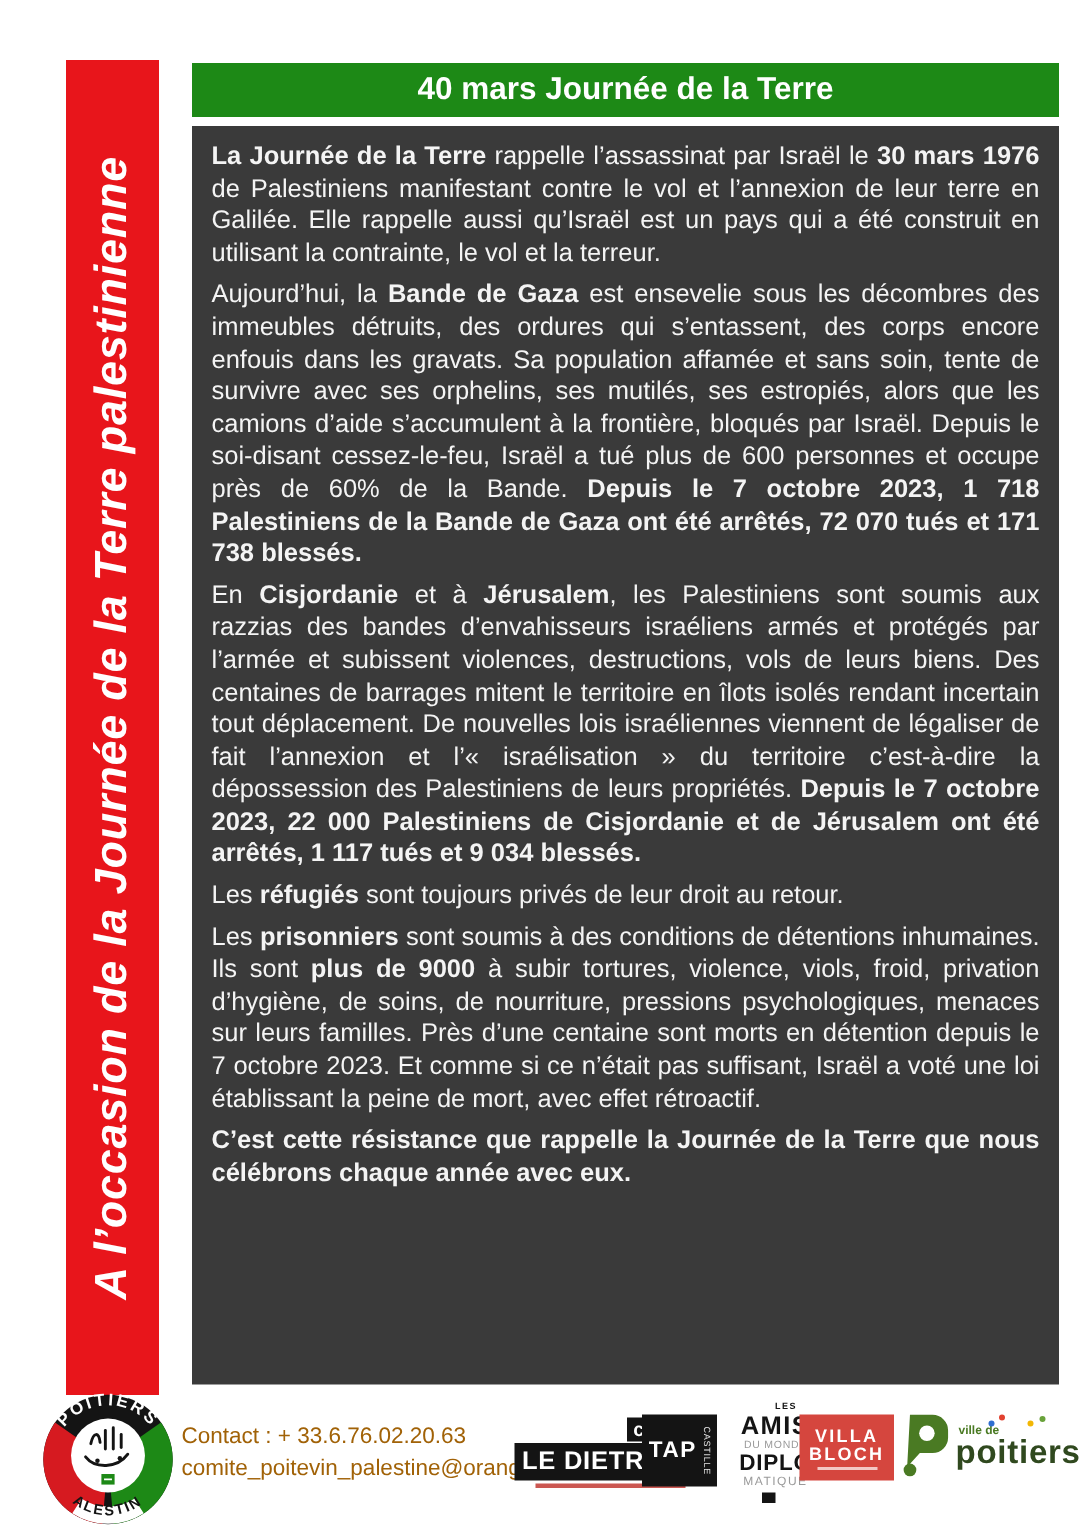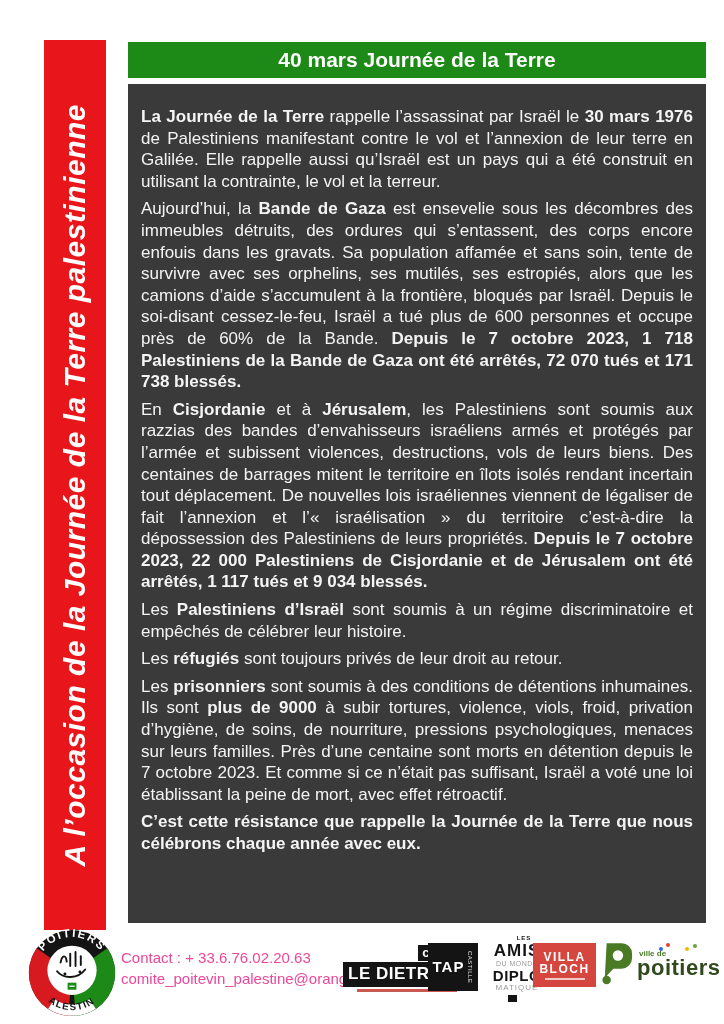--- a/index.html
+++ b/index.html
@@ -12,32 +12,32 @@
   .sidebar-text{writing-mode:vertical-rl;transform:rotate(180deg);white-space:nowrap;
                 color:#ffffff;font-weight:bold;font-style:italic;font-size:30px;letter-spacing:.5px;}
 
   
   .titlebar{position:absolute;left:128px;top:42px;width:578px;height:36px;background:#1d8916;
             display:flex;align-items:center;justify-content:center;}
   .titlebar span{color:#ffffff;font-weight:bold;font-size:21px;}
 
   
   .content{position:absolute;left:128px;top:84px;width:578px;height:839px;background:#3a3a3a;
-           color:#f4f4f4;padding:22px 13px;box-sizing:border-box;font-size:17px;line-height:21.6px;
+           color:#f4f4f4;padding:9px 13px;box-sizing:border-box;font-size:17px;line-height:21.6px;
            text-align:justify;hyphens:auto;overflow:hidden;}
   .content p{margin:0 0 6px 0;}
   .content .b{font-weight:700;}
 
   
   .footer{position:absolute;left:0;top:923px;width:724px;height:101px;}
 
   
   .assoc-logo{position:absolute;left:28px;top:6px;}
 
-  .contact{position:absolute;left:121px;top:24px;color:#ec4899;font-size:15px;line-height:21px;}
+  .contact{position:absolute;left:121px;top:24px;color:#a16207;font-size:15px;line-height:21px;}
 
   
   .p-dietrich{position:absolute;left:343px;top:22px;width:128px;color:#fff;}
   .diet-cinema{margin-left:auto;width:max-content;background:#141414;color:#fff;
                font-weight:bold;font-size:13px;padding:0 4px 1px 4px;}
   .diet-name{background:#141414;color:#fff;font-weight:bold;font-size:17px;letter-spacing:.5px;
              padding:2px 5px 3px 5px;width:max-content;margin-top:1px;}
   .diet-tagline{height:3px;width:100px;margin:2px auto 0 14px;background:#c23a33;opacity:.85;}
 
   .p-tap{position:absolute;left:428px;top:20px;width:50px;height:48px;background:#141414;color:#fff;
@@ -79,21 +79,20 @@
   </div>
 
   <div class="titlebar">
     <span>40 mars Journée de la Terre</span>
   </div>
 
   <div class="content">
     <p><span class="b">La Journée de la Terre</span><span> rappelle l’assassinat par Israël le </span><span class="b">30 mars 1976</span><span> de Palestiniens manifestant contre le vol et l’annexion de leur terre en Galilée. Elle rappelle aussi qu’Israël est un pays qui a été construit en utilisant la contrainte, le vol et la terreur.</span></p>
     <p><span>Aujourd’hui, la </span><span class="b">Bande de Gaza</span><span> est ensevelie sous les décombres des immeubles détruits, des ordures qui s’entassent, des corps encore enfouis dans les gravats. Sa population affamée et sans soin, tente de survivre avec ses orphelins, ses mutilés, ses estropiés, alors que les camions d’aide s’accumulent à la frontière, bloqués par Israël. Depuis le soi-disant cessez-le-feu, Israël a tué plus de 600 personnes et occupe près de 60% de la Bande. </span><span class="b">Depuis le 7 octobre 2023, 1 718 Palestiniens de la Bande de Gaza ont été arrêtés, 72 070 tués et 171 738 blessés.</span></p>
     <p><span>En </span><span class="b">Cisjordanie</span><span> et à </span><span class="b">Jérusalem</span><span>, les Palestiniens sont soumis aux razzias des bandes d’envahisseurs israéliens armés et protégés par l’armée et subissent violences, destructions, vols de leurs biens. Des centaines de barrages mitent le territoire en îlots isolés rendant incertain tout déplacement. De nouvelles lois israéliennes viennent de légaliser de fait l’annexion et l’« israélisation » du territoire c’est-à-dire la dépossession des Palestiniens de leurs propriétés. </span><span class="b">Depuis le 7 octobre 2023, 22 000 Palestiniens de Cisjordanie et de Jérusalem ont été arrêtés, 1 117 tués et 9 034 blessés.</span></p>
-    <p><span>Les </span><span class="b">Palestiniens d’Israël</span><span> sont soumis à un régime discriminatoire et empêchés de célébrer leur histoire.</span></p>
     <p><span>Les </span><span class="b">réfugiés</span><span> sont toujours privés de leur droit au retour.</span></p>
     <p><span>Les </span><span class="b">prisonniers</span><span> sont soumis à des conditions de détentions inhumaines. Ils sont </span><span class="b">plus de 9000</span><span> à subir tortures, violence, viols, froid, privation d’hygiène, de soins, de nourriture, pressions psychologiques, menaces sur leurs familles. Près d’une centaine sont morts en détention depuis le 7 octobre 2023. Et comme si ce n’était pas suffisant, Israël a voté une loi établissant la peine de mort, avec effet rétroactif.</span></p>
     <p><span class="b">C’est cette résistance que rappelle la Journée de la Terre que nous célébrons chaque année avec eux.</span></p>
   </div>
 
   <div class="footer">
 
     <svg class="assoc-logo" width="88" height="88" viewBox="0 0 100 100">
       <circle cx="50" cy="50" r="49" fill="#141414"></circle>
       <path d="M50,50 L45.7,98.8 A49,49 0 0 1 9.9,21.9 Z" fill="#d61a20"></path>

